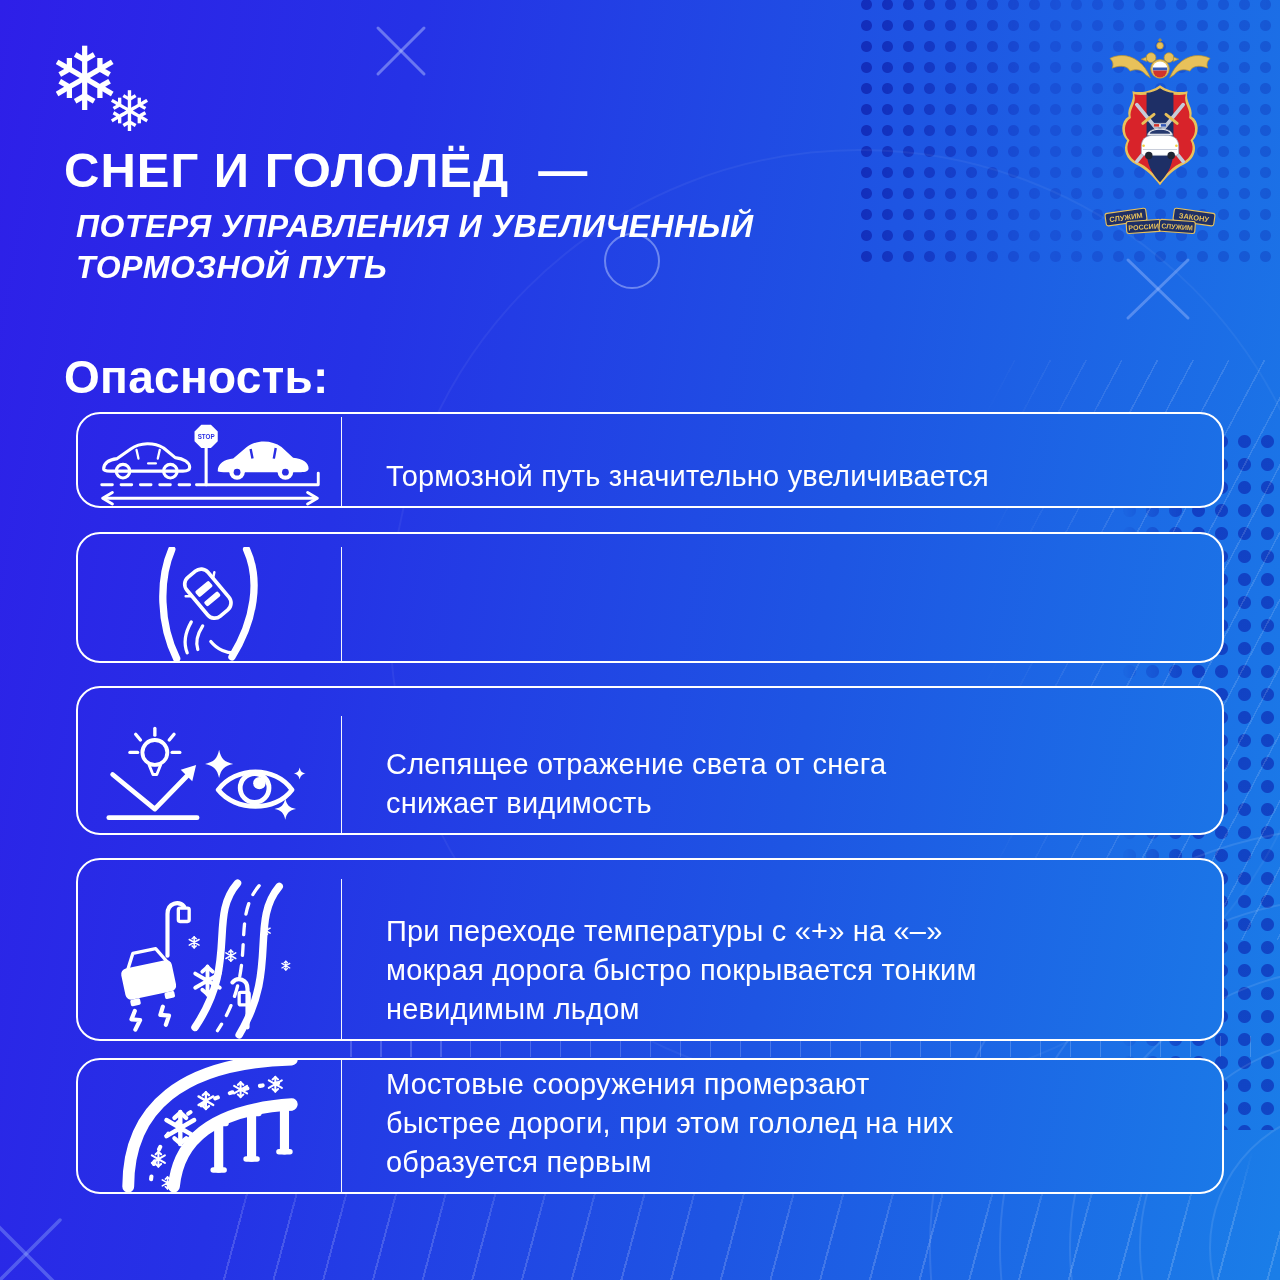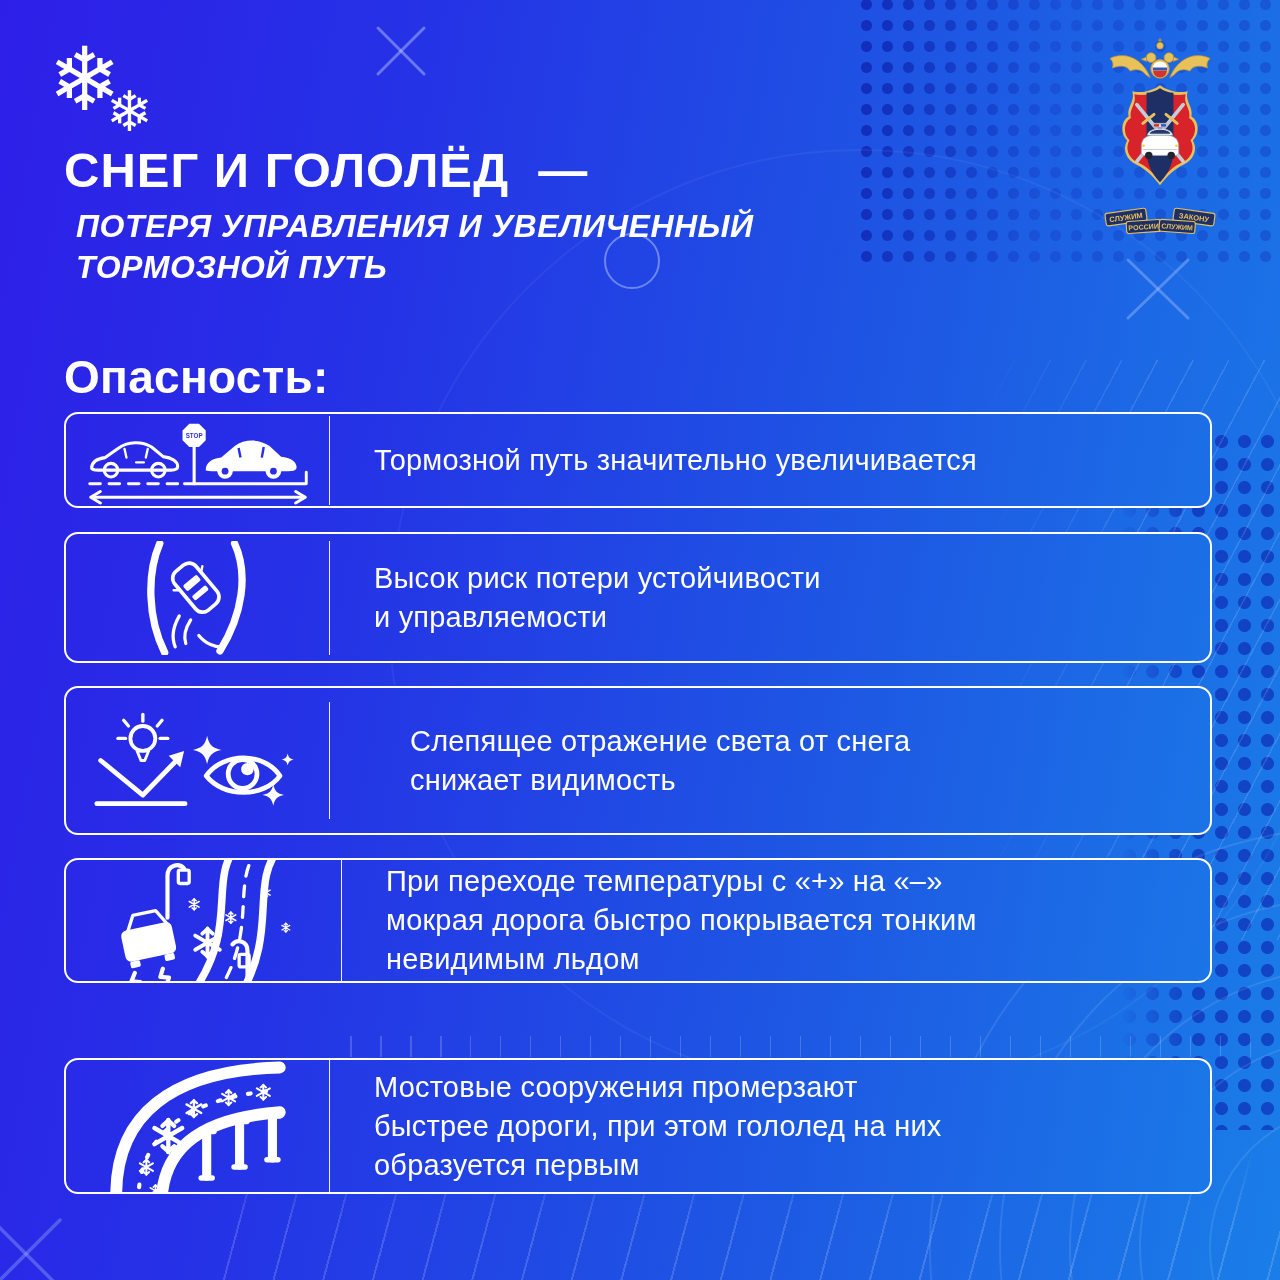--- a/index.html
+++ b/index.html
@@ -66,24 +66,24 @@
     font-size:46px;font-weight:800;letter-spacing:0.3px;
   }
 
   
   .emblem{position:absolute;left:1104px;top:36px;width:112px;height:209px;}
   .emblem svg{width:100%;height:100%;display:block;}
   .emblem text{font-family:"Liberation Sans","DejaVu Sans",sans-serif;font-weight:bold;}
 
   
   .card{
-    position:absolute;left:64px;width:1148px;
-    border:2px solid #fff;border-radius:14px;
+    position:absolute;left:76px;width:1148px;
+    border:2px solid #fff;border-radius:24px;
     background:var(--grad);background-attachment:fixed;
-    display:flex;align-items:center;overflow:hidden;
+    display:flex;align-items:flex-end;overflow:hidden;
   }
   .card-icon{
     width:264px;flex:none;
     display:flex;align-items:center;justify-content:center;
     border-right:1.5px solid rgba(255,255,255,0.95);
   }
   .card-text{
     flex:1;display:flex;align-items:center;
     padding:10px 24px 10px 44px;
     font-size:29px;line-height:39px;font-weight:500;
@@ -248,25 +248,23 @@
           <rect x="-11" y="-13" width="22" height="9" rx="2" fill="#fff"></rect>
           <rect x="-11" y="4" width="22" height="7" rx="2" fill="#fff"></rect>
           <line class="st" stroke-width="3" x1="-18" y1="-12" x2="-23" y2="-16"></line>
           <line class="st" stroke-width="3" x1="18" y1="-12" x2="23" y2="-16"></line>
         </g>
         <path class="st" stroke-width="4" d="M52,92 C44,106 42,118 47,130"></path>
         <path class="st" stroke-width="4" d="M66,97 C59,108 57,117 60,126"></path>
         <path class="st" stroke-width="4" d="M76,116 C84,126 96,131 107,130"></path>
       </svg>
     </div>
-    <div class="card-text">Высок риск потери устойчивости
-и управляемости</div>
-  </div>
-
-  <div class="card" style="top:686px;height:149px;gap:36px;">
+  </div>
+
+  <div class="card" style="top:686px;height:149px;">
     <div class="card-icon">
       <svg class="icon-svg" width="226" height="117" viewBox="0 0 235 122">
         <g>
           <circle class="st" stroke-width="4" cx="60" cy="38" r="13"></circle>
           <path class="st" stroke-width="3" d="M54,51 L66,51 L62,61 L58,61 Z"></path>
           <g class="st" stroke-width="3.5">
             <line x1="60" y1="13" x2="60" y2="20"></line>
             <line x1="40" y1="19" x2="45" y2="25"></line>
               <line x1="80" y1="19" x2="75" y2="25"></line>
             <line x1="34" y1="38" x2="42" y2="38"></line>
@@ -285,21 +283,21 @@
             <path transform="translate(196,97) scale(0.8)" d="M0,-14 C2,-5 5,-2 14,0 C5,2 2,5 0,14 C-2,5 -5,2 -14,0 C-5,-2 -2,-5 0,-14 Z"></path>
             <path transform="translate(211,60) scale(0.45)" d="M0,-14 C2,-5 5,-2 14,0 C5,2 2,5 0,14 C-2,5 -5,2 -14,0 C-5,-2 -2,-5 0,-14 Z"></path>
           </g>
         </g>
       </svg>
     </div>
     <div class="card-text">Слепящее отражение света от снега
 снижает видимость</div>
   </div>
 
-  <div class="card" style="top:858px;height:125px;padding-left:12px;">
+  <div class="card" style="top:858px;height:183px;">
     <div class="card-icon">
       <svg class="icon-svg" width="192" height="160" viewBox="0 0 230 192">
         <path class="st" stroke-width="9" d="M148,5 C112,46 150,100 97,178"></path>
         <path class="st" stroke-width="9" d="M198,9 C162,52 198,108 150,187"></path>
         <path class="st" stroke-width="4" stroke-dasharray="13 12" d="M174,8 C138,50 175,104 124,182"></path>
         <g>
           <path class="st" stroke-width="5" d="M64,92 L64,42 C64,28 78,26 84,33"></path>
           <rect class="st" stroke-width="4" x="77" y="35" width="13" height="16" rx="2"></rect>
         </g>
         <g>

